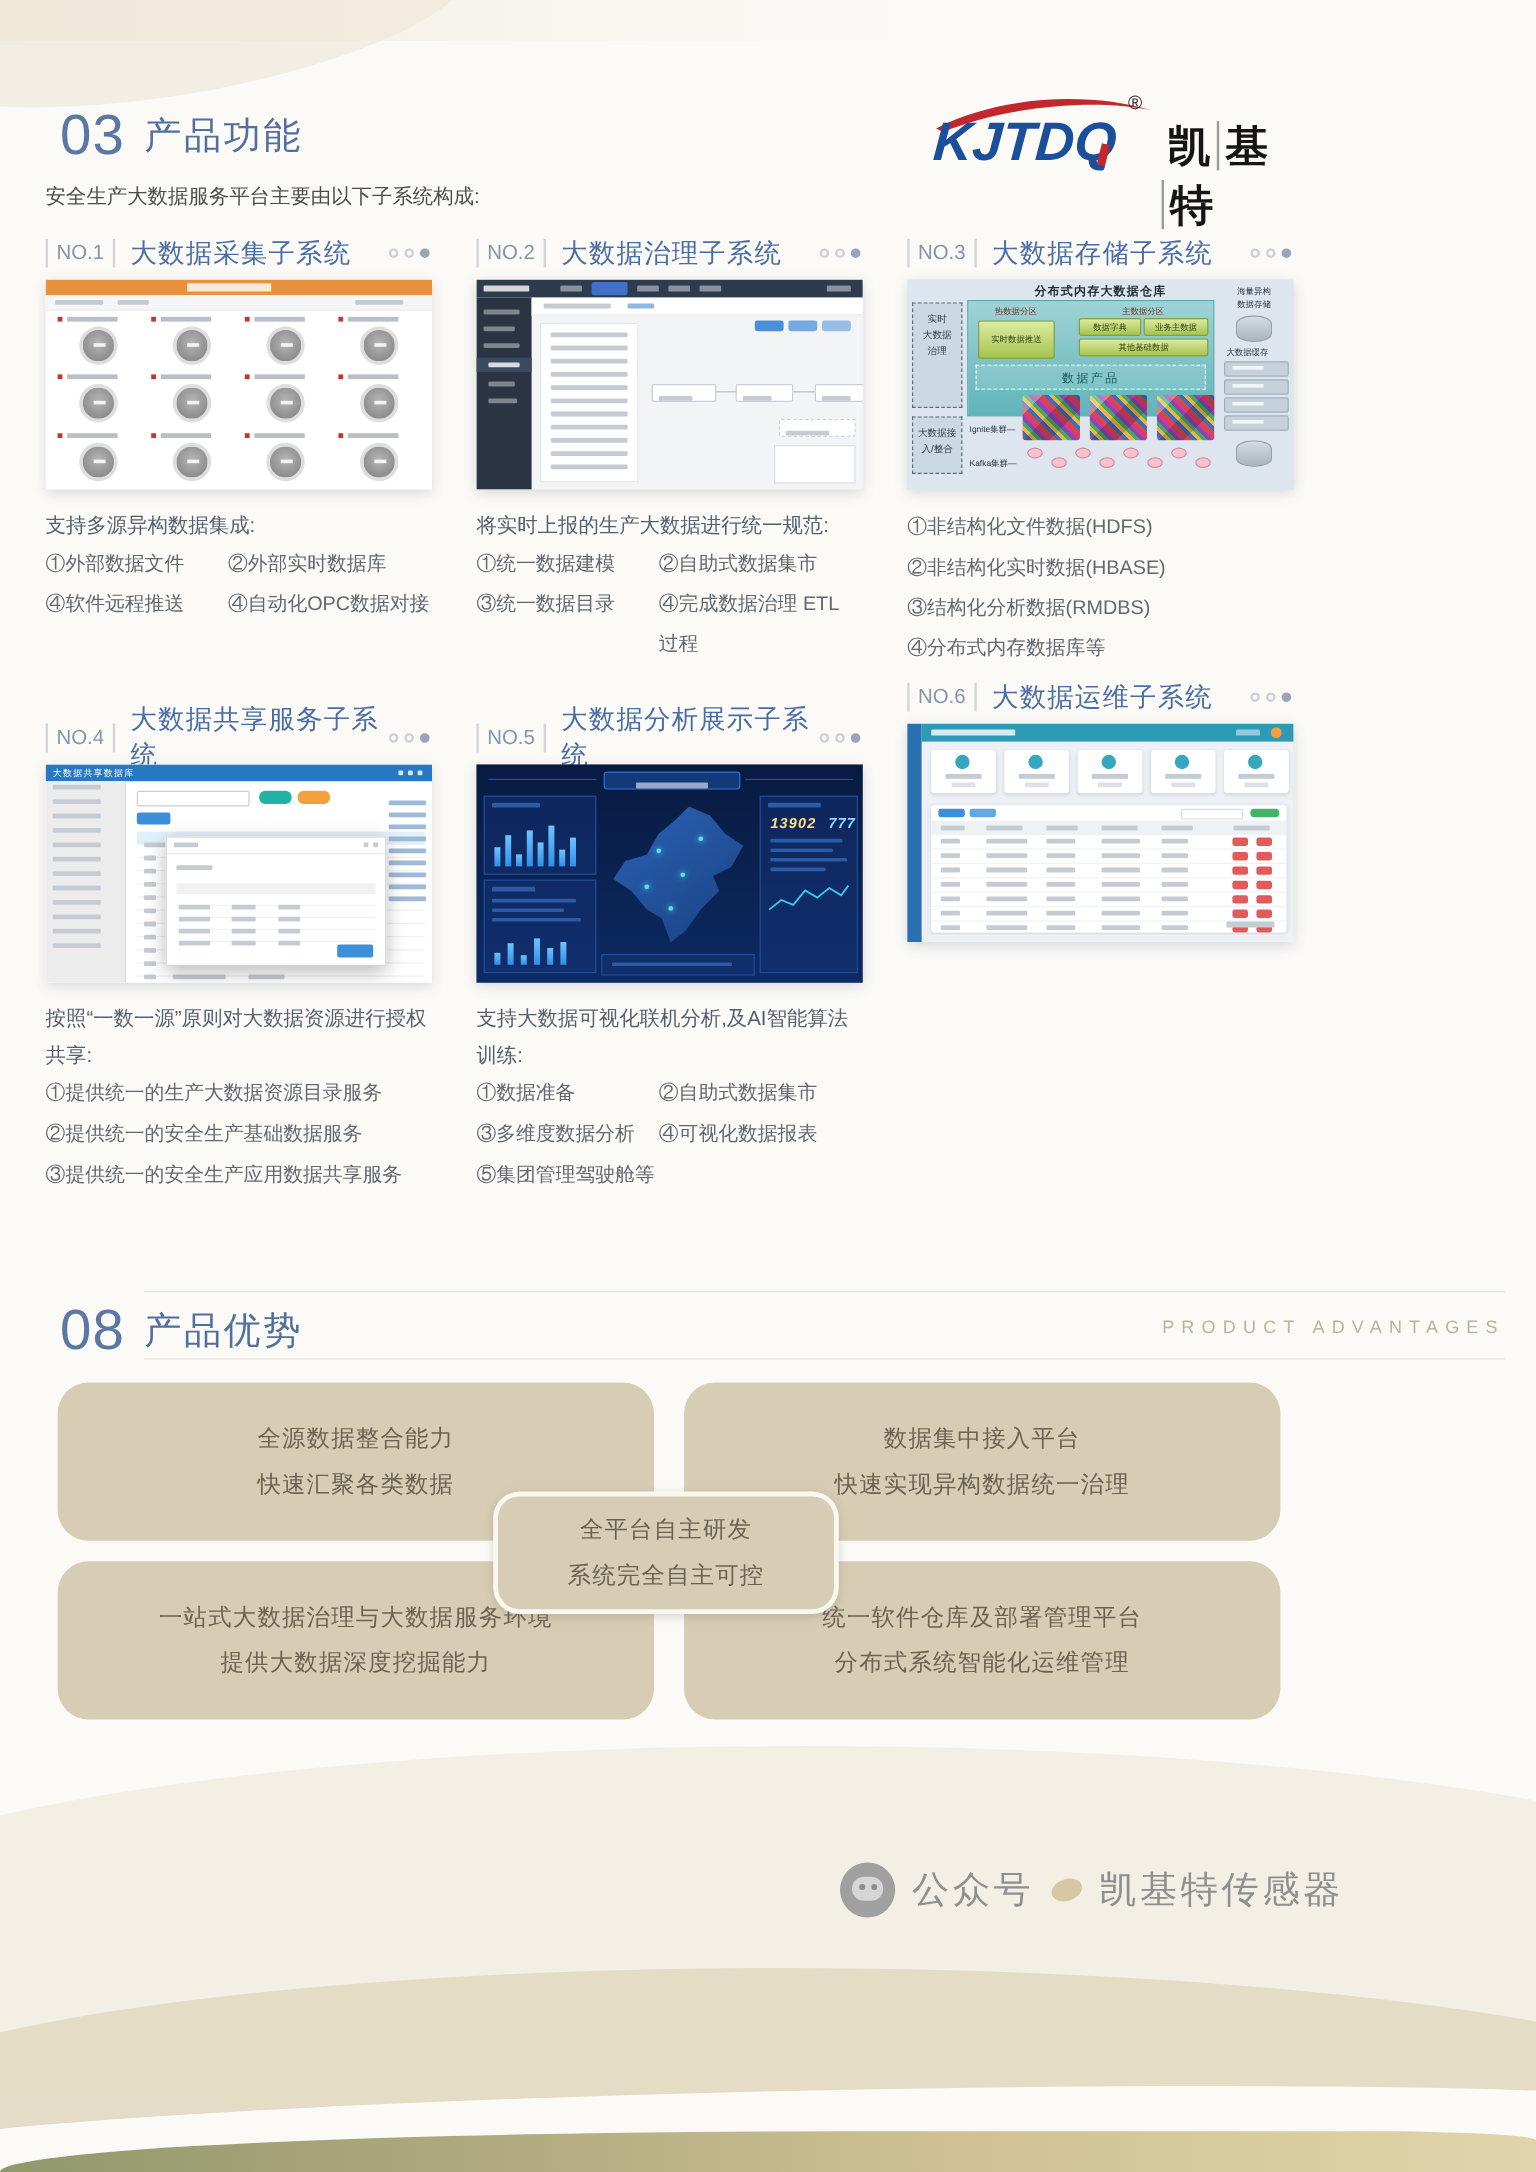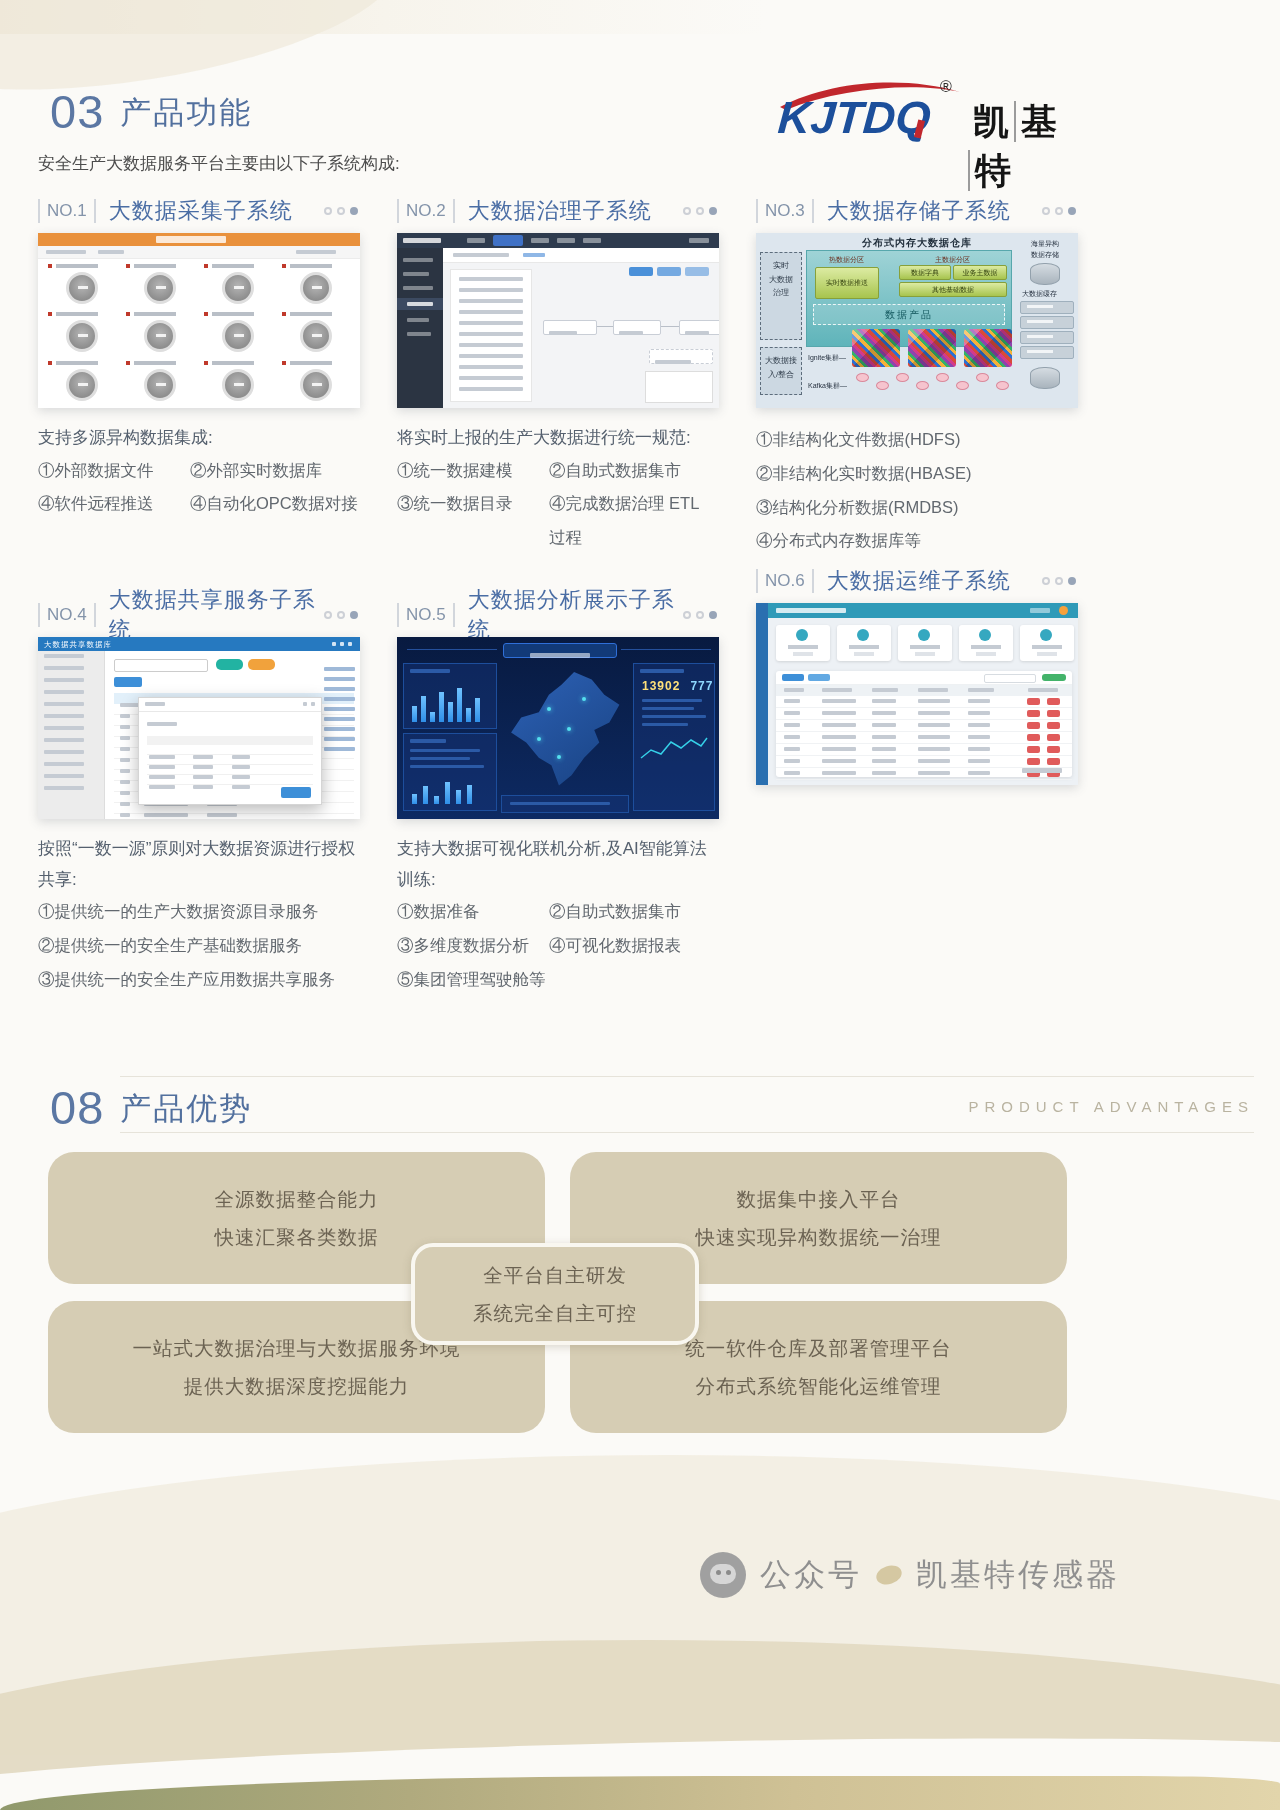--- a/index.html
+++ b/index.html
@@ -117,21 +117,21 @@
   .s4-r{height:10px;border-bottom:1px solid #f1f1f1;}
   .s4-modal{position:absolute;left:100px;top:60px;width:182px;height:106px;background:#fff;border:1px solid #d5d5d5;
     box-shadow:0 5px 16px rgba(0,0,0,.28);}
   .s4-dates{position:absolute;right:2px;top:24px;width:34px;}
   .s4-dates .bar{display:block;height:4px;margin:6px 3px 0 0;background:#9fb9d8;}
 
   
   .s5{background:linear-gradient(180deg,#081a40,#0d2a63);}
   .s5-pill{position:absolute;left:106px;top:6px;width:112px;height:13px;background:#123a78;
     border:1px solid #2f6fd8;border-radius:3px;}
-  .s5-panel{position:absolute;background:rgba(22,54,122,.45);border:1px solid #1d4e9c;}
+  .s5-panel{position:absolute;background:rgba(22,54,122,.45);border:1px solid #1d4e9c;font-style:italic;}
   .s5-bars{position:absolute;left:8px;bottom:6px;display:flex;align-items:flex-end;gap:4px;}
   .s5-bars i{width:5px;background:linear-gradient(180deg,#6fc2ff,#2f8fe8);display:block;}
   .s5-map{position:absolute;left:104px;top:30px;width:126px;height:126px;
     background:linear-gradient(145deg,#2e63b8,#17407f);
     clip-path:polygon(58% 4%,72% 10%,82% 22%,94% 30%,86% 44%,74% 50%,78% 60%,66% 72%,56% 86%,46% 94%,40% 78%,30% 72%,20% 60%,8% 52%,16% 40%,30% 36%,38% 22%,48% 14%);
     filter:drop-shadow(0 0 7px rgba(46,120,230,.9));}
   .s5-dot{position:absolute;width:4px;height:4px;border-radius:50%;background:#54e0f0;box-shadow:0 0 5px #54e0f0;}
   .s5-kpi{font-size:12px;font-weight:bold;color:#ffe07a;letter-spacing:1px;}
   .s5-kpi2{font-size:12px;font-weight:bold;color:#8fd8ff;letter-spacing:1px;}
   .dbar{background:#2b5aa6;border-radius:1px;display:block;}

